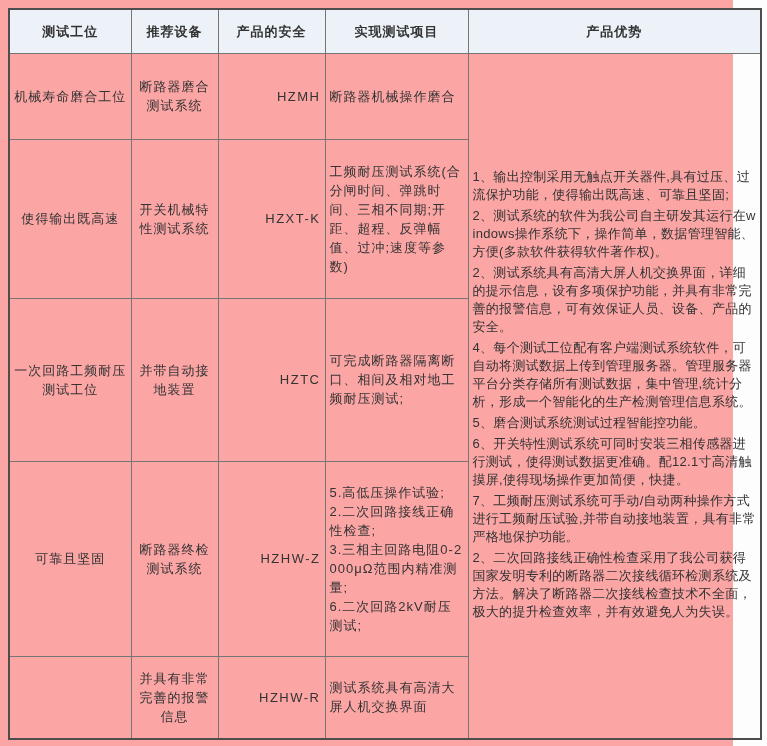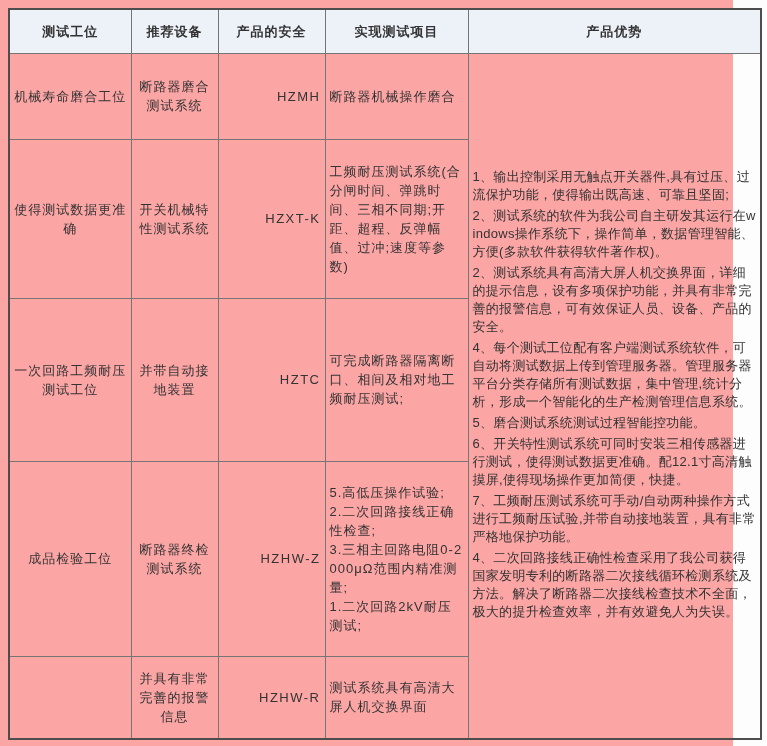--- a/index.html
+++ b/index.html
@@ -94,48 +94,48 @@
             <p>断路器机械操作磨合</p>
           </td>
         <td class="c-adv" rowspan="5">
             <p>1、输出控制采用无触点开关器件,具有过压、过流保护功能，使得输出既高速、可靠且坚固;</p>
             <p>2、测试系统的软件为我公司自主研发其运行在windows操作系统下，操作简单，数据管理智能、方便(多款软件获得软件著作权)。</p>
             <p>2、测试系统具有高清大屏人机交换界面，详细的提示信息，设有多项保护功能，并具有非常完善的报警信息，可有效保证人员、设备、产品的安全。</p>
             <p>4、每个测试工位配有客户端测试系统软件，可自动将测试数据上传到管理服务器。管理服务器平台分类存储所有测试数据，集中管理,统计分析，形成一个智能化的生产检测管理信息系统。</p>
             <p>5、磨合测试系统测试过程智能控功能。</p>
             <p>6、开关特性测试系统可同时安装三相传感器进行测试，使得测试数据更准确。配12.1寸高清触摸屏,使得现场操作更加简便，快捷。</p>
             <p>7、工频耐压测试系统可手动/自动两种操作方式进行工频耐压试验,并带自动接地装置，具有非常严格地保护功能。</p>
-            <p>4、二次回路接线正确性检查采用了我公司获得国家发明专利的断路器二次接线循环检测系统及方法。解决了断路器二次接线检查技术不全面，极大的提升检查效率，并有效避免人为失误。</p>
+            <p>2、二次回路接线正确性检查采用了我公司获得国家发明专利的断路器二次接线循环检测系统及方法。解决了断路器二次接线检查技术不全面，极大的提升检查效率，并有效避免人为失误。</p>
           </td>
       </tr>
       <tr class="r2">
-        <td class="c-center">使得测试数据更准确</td>
+        <td class="c-center">使得输出既高速</td>
         <td class="c-center">开关机械特性测试系统</td>
         <td class="c-model">HZXT-K</td>
         <td class="c-tests">
             <p>工频耐压测试系统(合分闸时间、弹跳时间、三相不同期;开距、超程、反弹幅值、过冲;速度等参数)</p>
           </td>
       </tr>
       <tr class="r3">
         <td class="c-center">一次回路工频耐压测试工位</td>
         <td class="c-center">并带自动接地装置</td>
         <td class="c-model">HZTC</td>
         <td class="c-tests">
             <p>可完成断路器隔离断口、相间及相对地工频耐压测试;</p>
           </td>
       </tr>
       <tr class="r4">
-        <td class="c-center">成品检验工位</td>
+        <td class="c-center">可靠且坚固</td>
         <td class="c-center">断路器终检测试系统</td>
         <td class="c-model">HZHW-Z</td>
         <td class="c-tests">
             <p>5.高低压操作试验;</p>
             <p>2.二次回路接线正确性检查;</p>
             <p>3.三相主回路电阻0-2000μΩ范围内精准测量;</p>
-            <p>1.二次回路2kV耐压测试;</p>
+            <p>6.二次回路2kV耐压测试;</p>
           </td>
       </tr>
       <tr class="r5">
         <td class="c-center"></td>
         <td class="c-center">并具有非常完善的报警信息</td>
         <td class="c-model">HZHW-R</td>
         <td class="c-tests">
             <p>测试系统具有高清大屏人机交换界面</p>
           </td>
       </tr>

